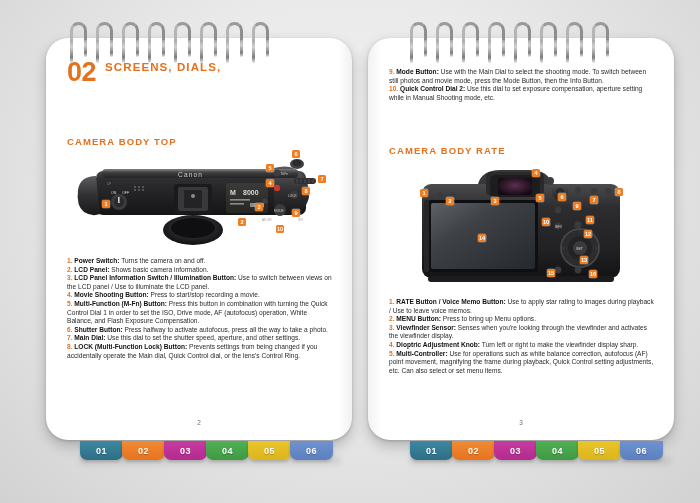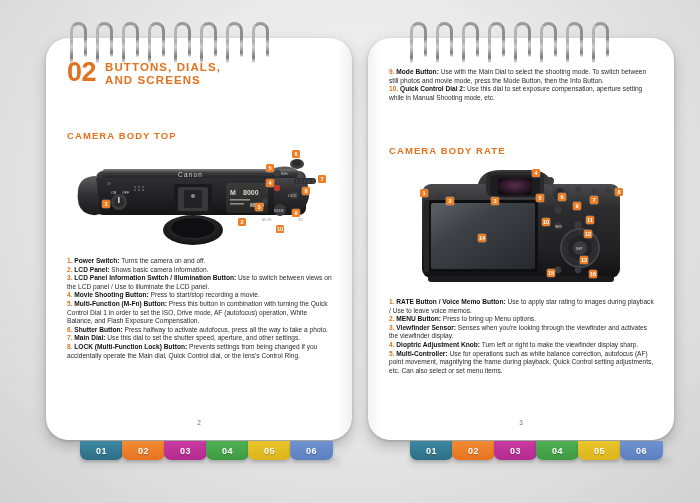--- a/index.html
+++ b/index.html
@@ -116,27 +116,26 @@
 
 <div class="stage">
 
   <div class="page left">
     <div class="page-inner">
 
       <div class="pad" style="top:22px;">
         <div class="chap">
           <div class="chap-num">02</div>
           <div class="chap-title">
-            <div>BUTTONS, DIALS,</div>
-            <div>AND SCREENS</div>
+            <div>SCREENS, DIALS,</div>
           </div>
         </div>
       </div>
 
-      <div class="pad" style="top:92px;">
+      <div class="pad" style="top:98px;">
         <div class="sec-head">CAMERA BODY TOP</div>
       </div>
 
       <div class="cam-wrap" style="left:20px;top:100px;width:266px;height:112px;">
         <svg class="cam" viewBox="0 0 266 112" xmlns="http://www.w3.org/2000/svg">
           <defs>
             <linearGradient id="bodyg" x1="0" y1="0" x2="0" y2="1">
               <stop offset="0%" stop-color="#4a4a4c"></stop>
               <stop offset="18%" stop-color="#2e2e30"></stop>
               <stop offset="55%" stop-color="#222224"></stop>

